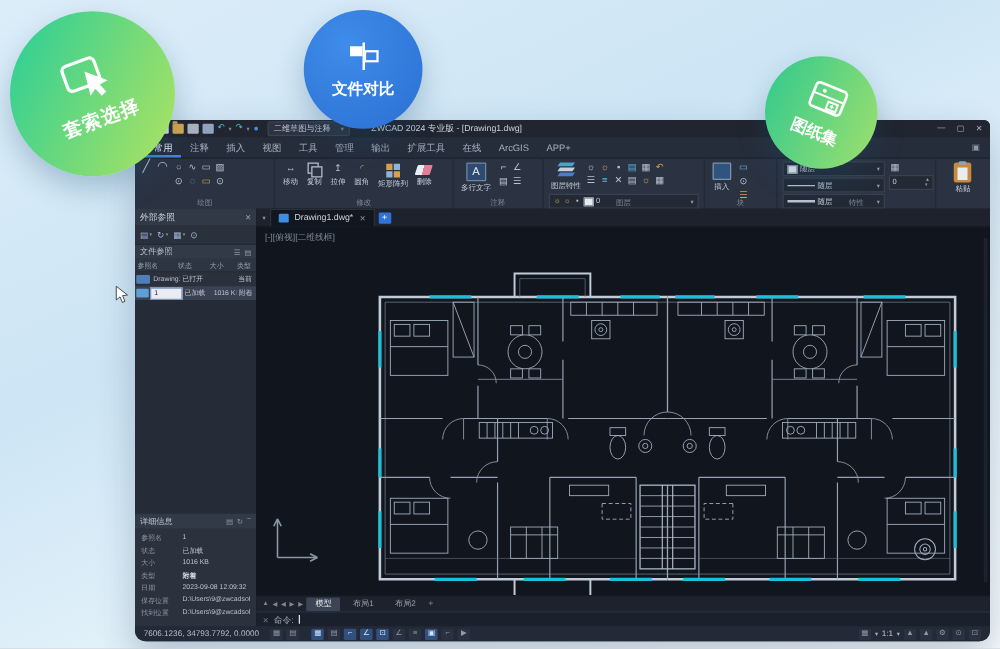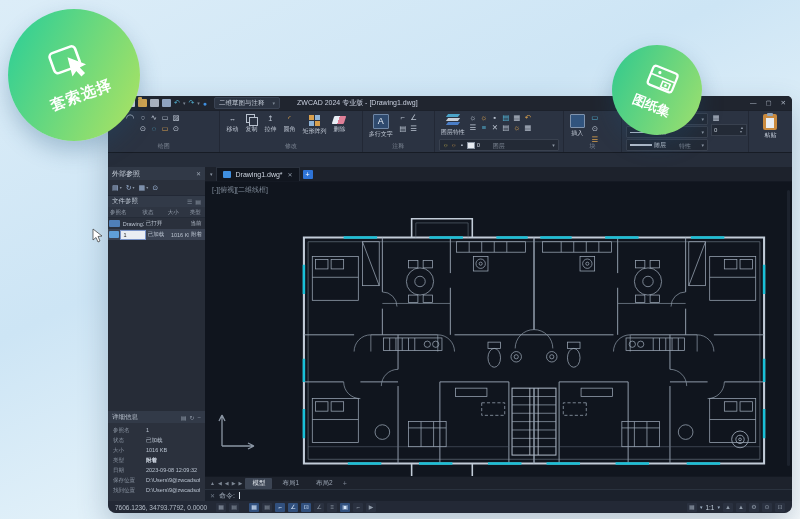--- a/index.html
+++ b/index.html
@@ -151,20 +151,34 @@
         <span class="qcaret">▾</span>
       </span>
       <span class="titletext">ZWCAD 2024 专业版 - [Drawing1.dwg]</span>
       <span class="winctl">
         <span>—</span>
         <span>▢</span>
         <span>✕</span>
       </span>
     </div>
 
+    <div class="menubar">
+      <span class="mtab active">常用</span>
+      <span class="mtab">注释</span>
+      <span class="mtab">插入</span>
+      <span class="mtab">视图</span>
+      <span class="mtab">工具</span>
+      <span class="mtab">管理</span>
+      <span class="mtab">输出</span>
+      <span class="mtab">扩展工具</span>
+      <span class="mtab">在线</span>
+      <span class="mtab">ArcGIS</span>
+      <span class="mtab">APP+</span>
+      <span class="mmore">▣</span>
+    </div>
 
     <div class="ribbon">
       <div class="panel" style="width:118px">
         <div class="pbody">
           <span class="sico" style="font-size:10px">╱</span>
           <span class="sico" style="font-size:10px">◠</span>
           <div class="minigrid">
             <span class="sico">○</span>
             <span class="sico">∿</span>
             <span class="sico">▭</span>
@@ -570,20 +584,30 @@
   <div class="badge b-lasso">
     <div class="bcol rotA">
       <svg width="40" height="38" viewBox="0 0 40 38">
         <rect x="3" y="3" width="27" height="21" rx="4" fill="none" stroke="#fff" stroke-width="2.6"></rect>
         <path d="M20,12 L35,25 L28,26 L31,33 L26.5,35 L23.5,28 L18,32 Z" fill="#fff"></path>
       </svg>
       <span class="btxt1">套索选择</span>
     </div>
   </div>
 
+  <div class="badge b-comp">
+    <div class="bcol">
+      <svg width="30" height="26" viewBox="0 0 30 26">
+        <path d="M15,2 V24" stroke="#fff" stroke-width="2"></path>
+        <rect x="4" y="5" width="10" height="8" fill="#fff"></rect>
+        <rect x="16" y="9" width="10" height="8" fill="none" stroke="#fff" stroke-width="1.8"></rect>
+      </svg>
+      <span class="btxt2">文件对比</span>
+    </div>
+  </div>
 
   <div class="badge b-sheet">
     <div class="bcol rotB">
       <svg width="32" height="28" viewBox="0 0 32 28">
         <rect x="3" y="3" width="26" height="20" rx="3" fill="none" stroke="#fff" stroke-width="2.2"></rect>
         <path d="M3,12 H29" stroke="#fff" stroke-width="1.6"></path>
         <circle cx="11" cy="8" r="1.6" fill="#fff"></circle>
         <rect x="17" y="15" width="8" height="6" fill="none" stroke="#fff" stroke-width="1.6"></rect>
         <path d="M21,16.5 V19.5 M19.5,18 H22.5" stroke="#fff" stroke-width="1.2"></path>
       </svg>

